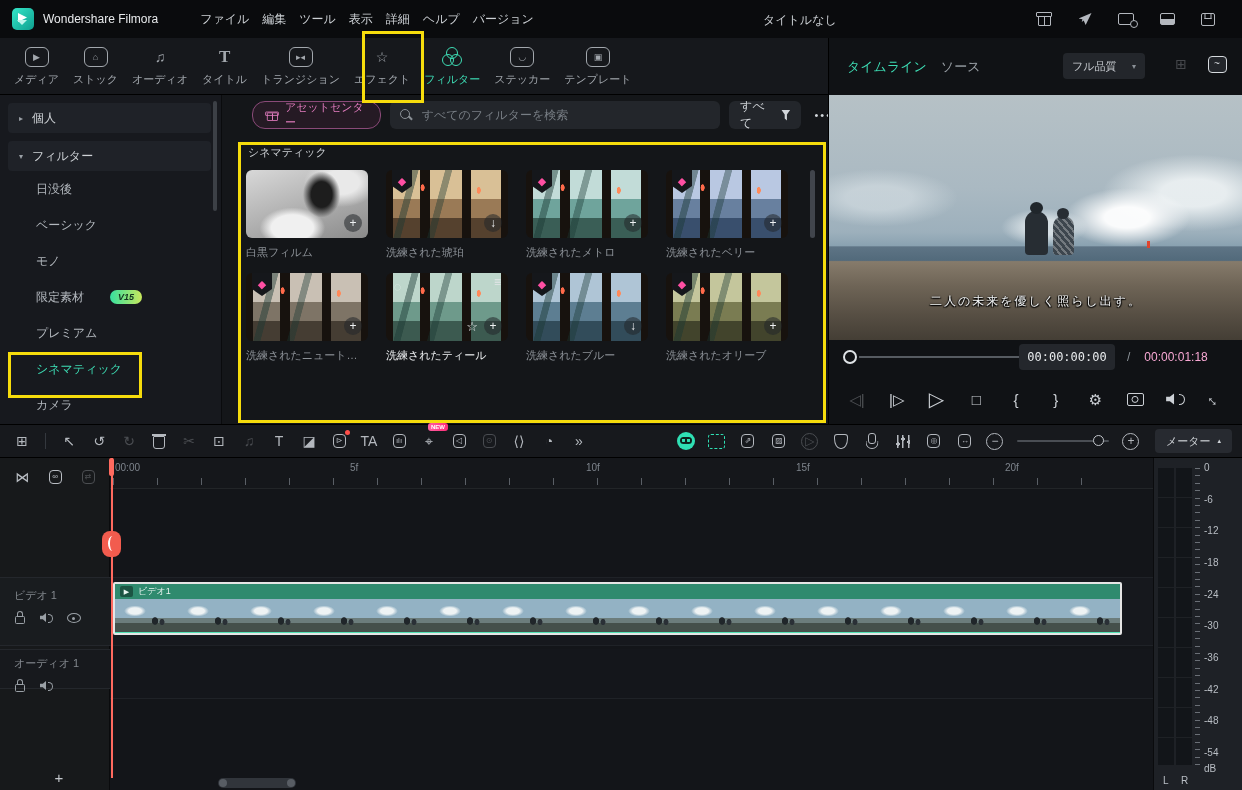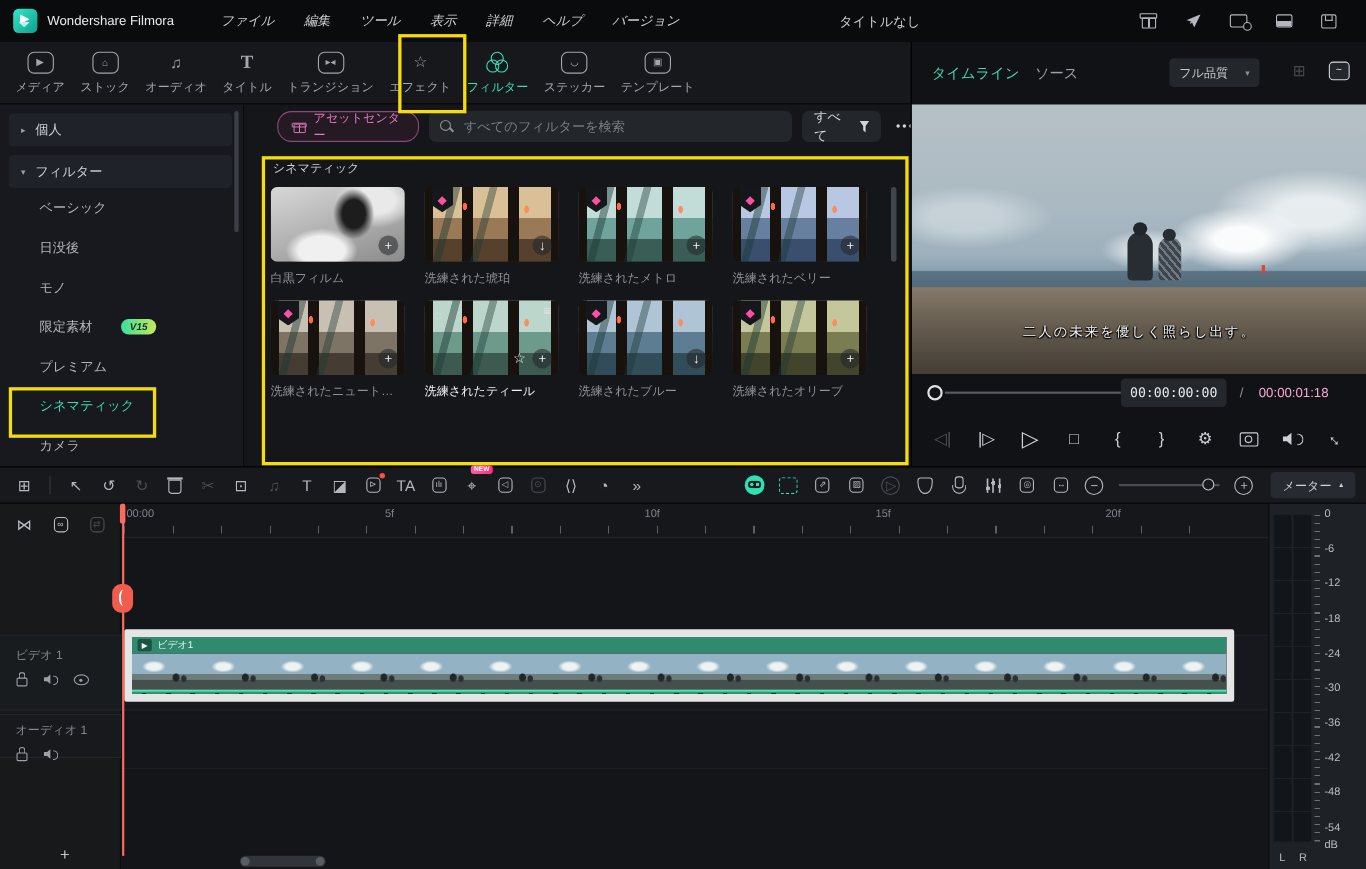--- a/index.html
+++ b/index.html
@@ -8,21 +8,21 @@
   
   .titlebar{position:absolute;left:0;top:0;width:1242px;height:38px;background:#0a0b0d;
             display:flex;align-items:center;}
   .logo{width:22px;height:22px;margin-left:12px;border-radius:5px;
         background:linear-gradient(135deg,#35e6c8,#0e9f8f);position:relative;flex:0 0 auto;}
   .logo::before{content:"";position:absolute;left:6px;top:5px;width:9px;height:9px;background:#fff;
         clip-path:polygon(0 0,100% 50%,0 100%);}
   .logo::after{content:"";position:absolute;left:5px;top:12px;width:10px;height:5px;background:#bff5ec;
         clip-path:polygon(0 0,100% 0,50% 100%);}
   .app-name{margin-left:9px;color:#e8eaec;font-size:12px;}
-  .menus{display:flex;gap:27px;margin-left:42px;font-style:italic;}
+  .menus{display:flex;gap:13px;margin-left:42px;}
   .menu-item{color:#cdd1d5;font-size:12px;cursor:default;}
   .project-title{position:absolute;left:763px;top:12px;color:#cdd1d5;}
   .tb-icons{position:absolute;right:22px;top:0;height:38px;display:flex;align-items:center;gap:17px;}
   
   .tbi{position:relative;min-width:24px;height:22px;display:flex;align-items:center;justify-content:center;
        color:#b4b8be;font-size:14px;line-height:1;}
   .tbi .g{display:flex;align-items:center;justify-content:center;}
   .tbi.dim{opacity:.32;}
   .tbi .g.boxed{border:1.3px solid currentColor;border-radius:4px;min-width:13px;height:14px;
        font-size:8px;padding:0 1px;box-sizing:border-box;}
@@ -233,22 +233,22 @@
   .ticon.eye::before{content:"";position:absolute;left:1px;top:3px;width:12px;height:8px;border:1.3px solid currentColor;border-radius:50%;}
   .ticon.eye::after{content:"";position:absolute;left:6px;top:6.5px;width:3px;height:3px;background:currentColor;border-radius:50%;}
   .tl-body{position:absolute;left:110px;top:0;width:1043px;height:332px;overflow:hidden;}
   .ruler{position:absolute;left:0;top:0;width:100%;height:30px;background:#15171b;border-bottom:1px solid #222528;}
   .rlabel{position:absolute;top:4px;font-size:10px;color:#7e848c;}
   .rticks{position:absolute;left:3px;top:20px;width:980px;height:7px;
       background:repeating-linear-gradient(90deg,#5a5f66 0 1px,transparent 1px 44px);}
   .track-row{position:absolute;left:0;width:100%;box-sizing:border-box;}
   .track-row.video{top:119px;height:69px;background:#16181d;border-top:1px solid #1f2227;border-bottom:1px solid #1f2227;}
   .track-row.audio{top:191px;height:50px;background:#14161b;border-bottom:1px solid #1f2227;}
-  .clip{position:absolute;left:3px;top:114px;width:1009px;height:66px;border-radius:2px;overflow:hidden;
-      border:7px solid #e5e5e5;box-sizing:border-box;}
+  .clip{position:absolute;left:3px;top:124px;width:1009px;height:53px;border-radius:2px;overflow:hidden;
+      border:2px solid #e5e5e5;box-sizing:border-box;}
   .clip-head{height:15px;background:#2f8a6e;display:flex;align-items:center;gap:5px;padding-left:5px;}
   .clip-play{width:13px;height:11px;background:rgba(10,30,24,.5);border-radius:2px;color:#e8f5f0;font-size:7px;
       display:flex;align-items:center;justify-content:center;}
   .clip-title{font-size:9px;color:#eaf4f0;}
   .clip-thumbs{height:33px;background-repeat:repeat-x;
       background-image:
         radial-gradient(5px 6px at 40px 22px,#20262a 55%,transparent 70%),
         radial-gradient(4px 5px at 47px 23px,#2a3036 55%,transparent 70%),
         radial-gradient(16px 8px at 20px 12px,#eef3f4 40%,transparent 68%),
         linear-gradient(180deg,#93b2c4 0 58%,#6c7d7c 58% 74%,#45504b 74% 100%);
@@ -382,26 +382,26 @@
       <span class="chev">▸</span>
       <span>個人</span>
     </div>
     <div class="side-group">
       <span class="chev">▾</span>
       <span>フィルター</span>
     </div>
     <div>
 
         <div class="side-item">
+          <span>日没後</span>
+
+        </div>
+
+        <div class="side-item">
           <span>ベーシック</span>
-
-        </div>
-
-        <div class="side-item">
-          <span>日没後</span>
 
         </div>
 
         <div class="side-item">
           <span>モノ</span>
 
         </div>
 
         <div class="side-item">
           <span>限定素材</span>

